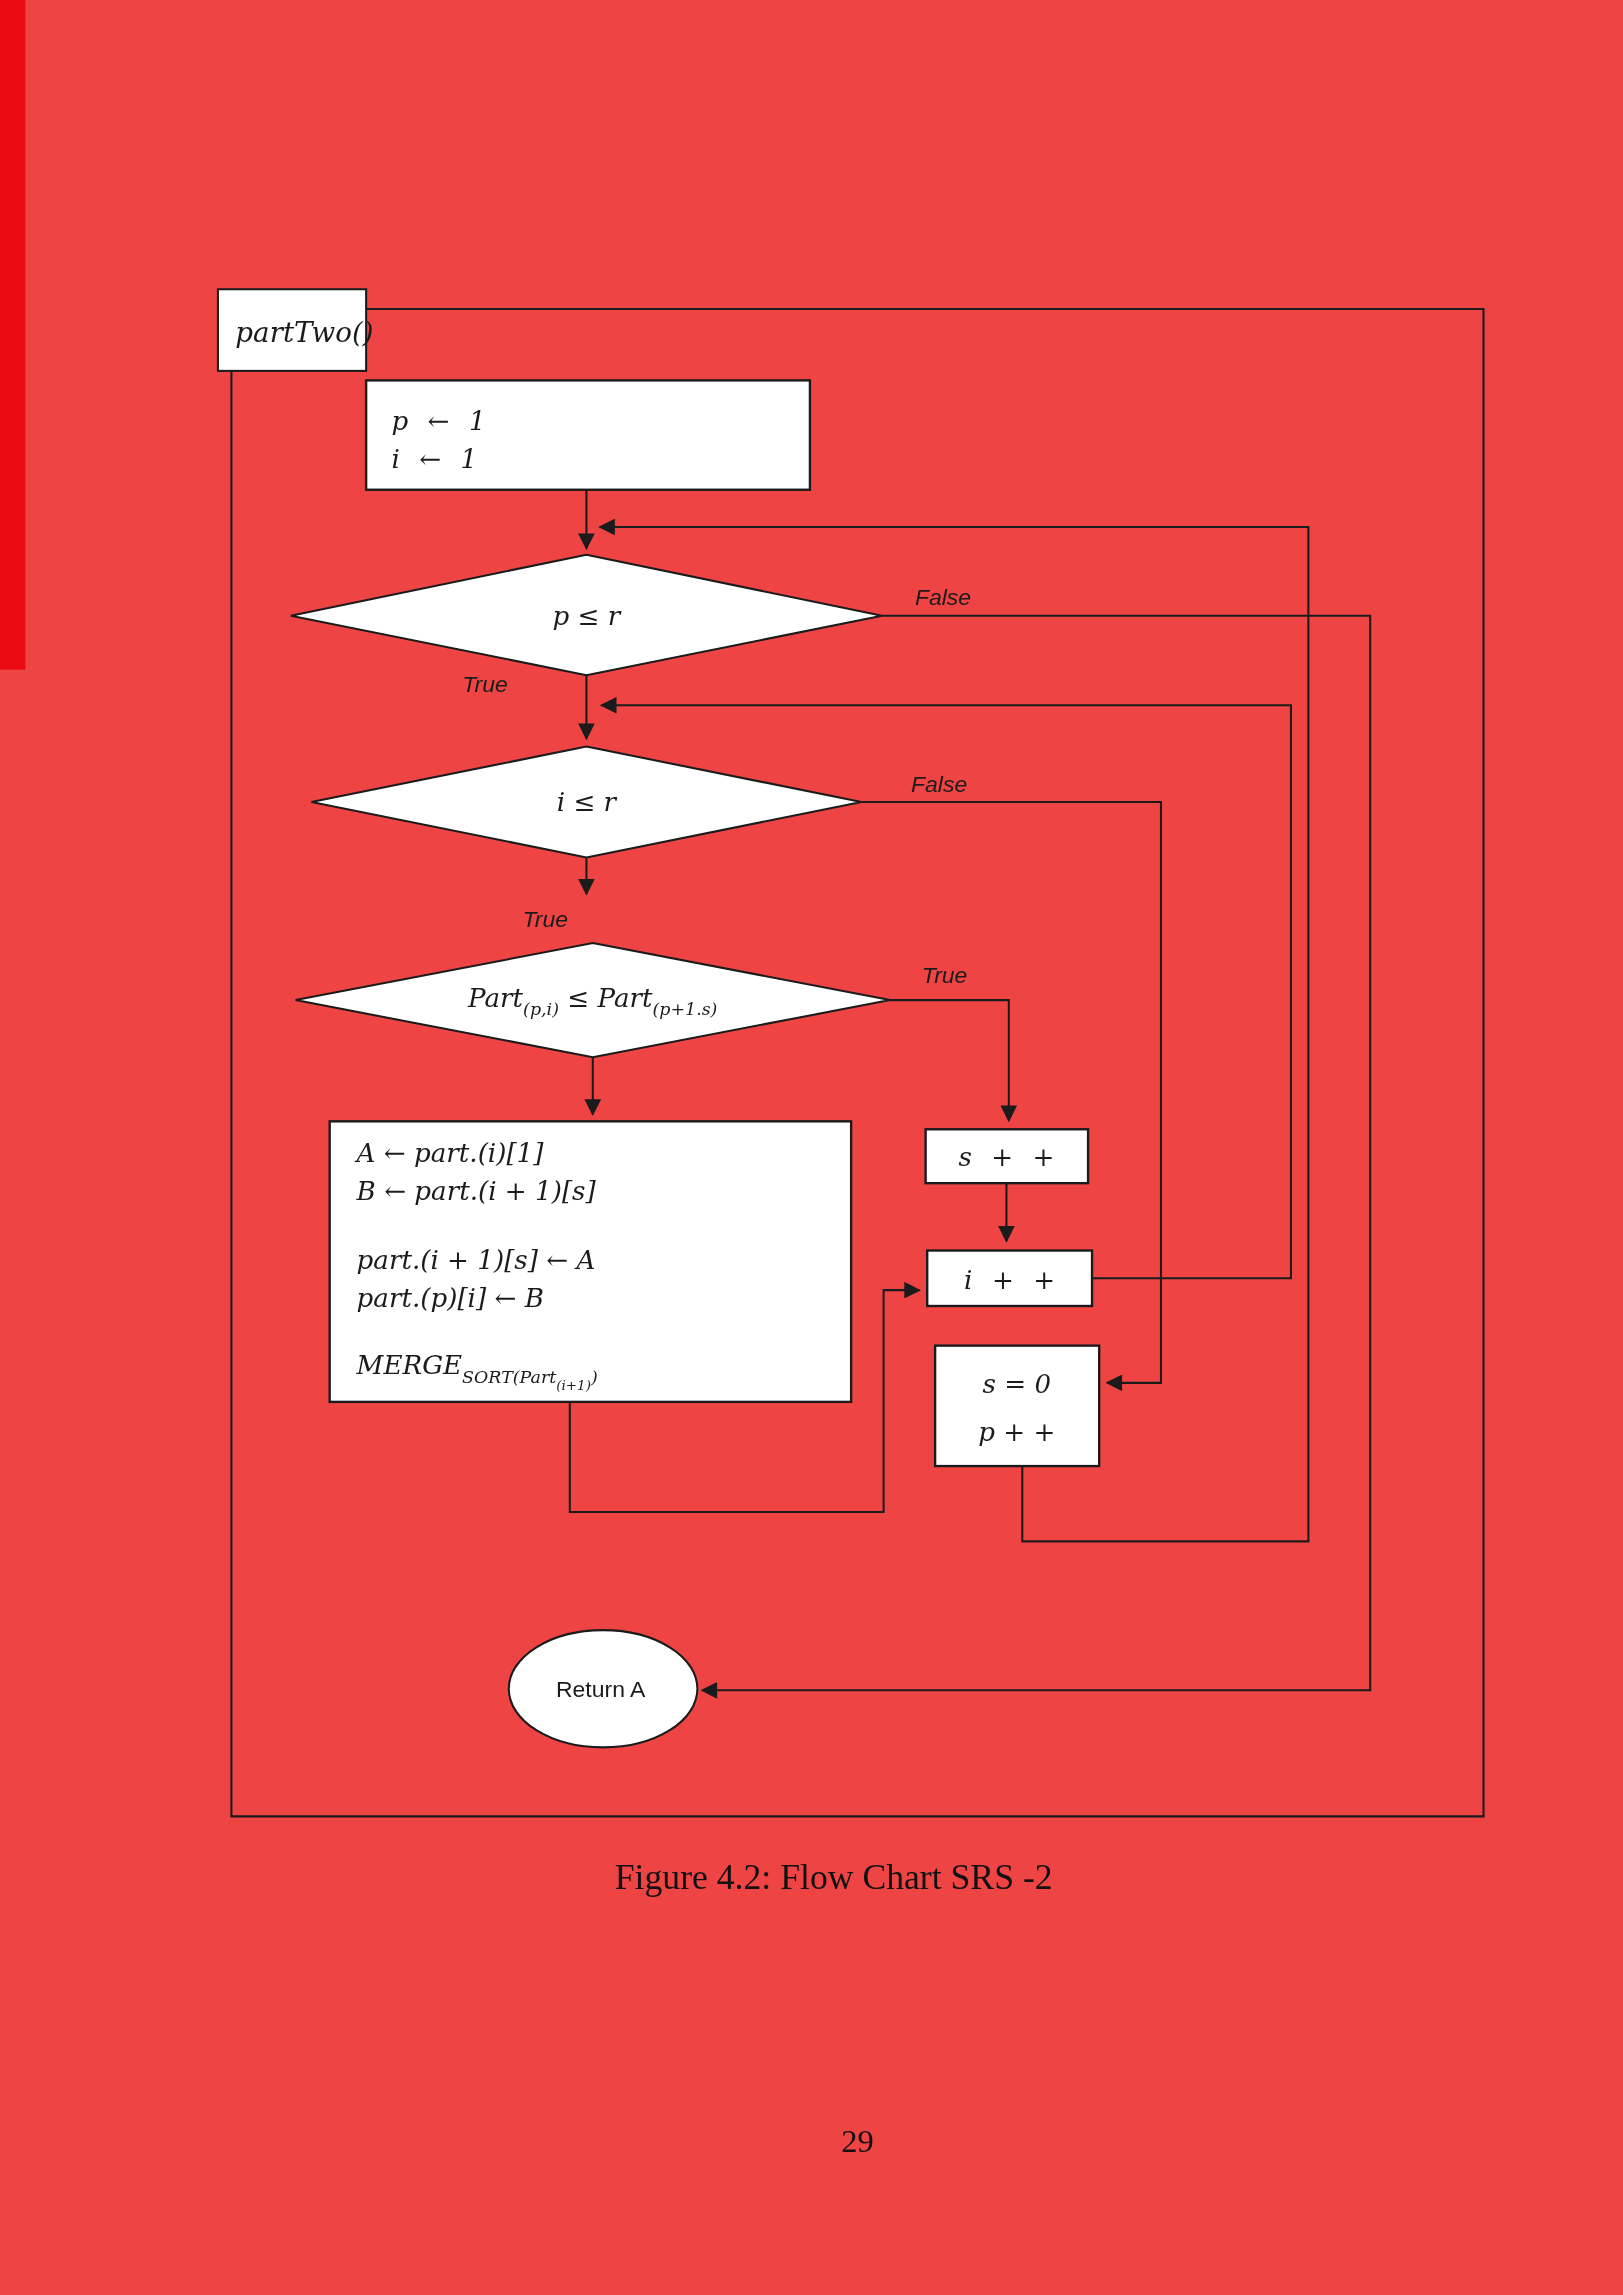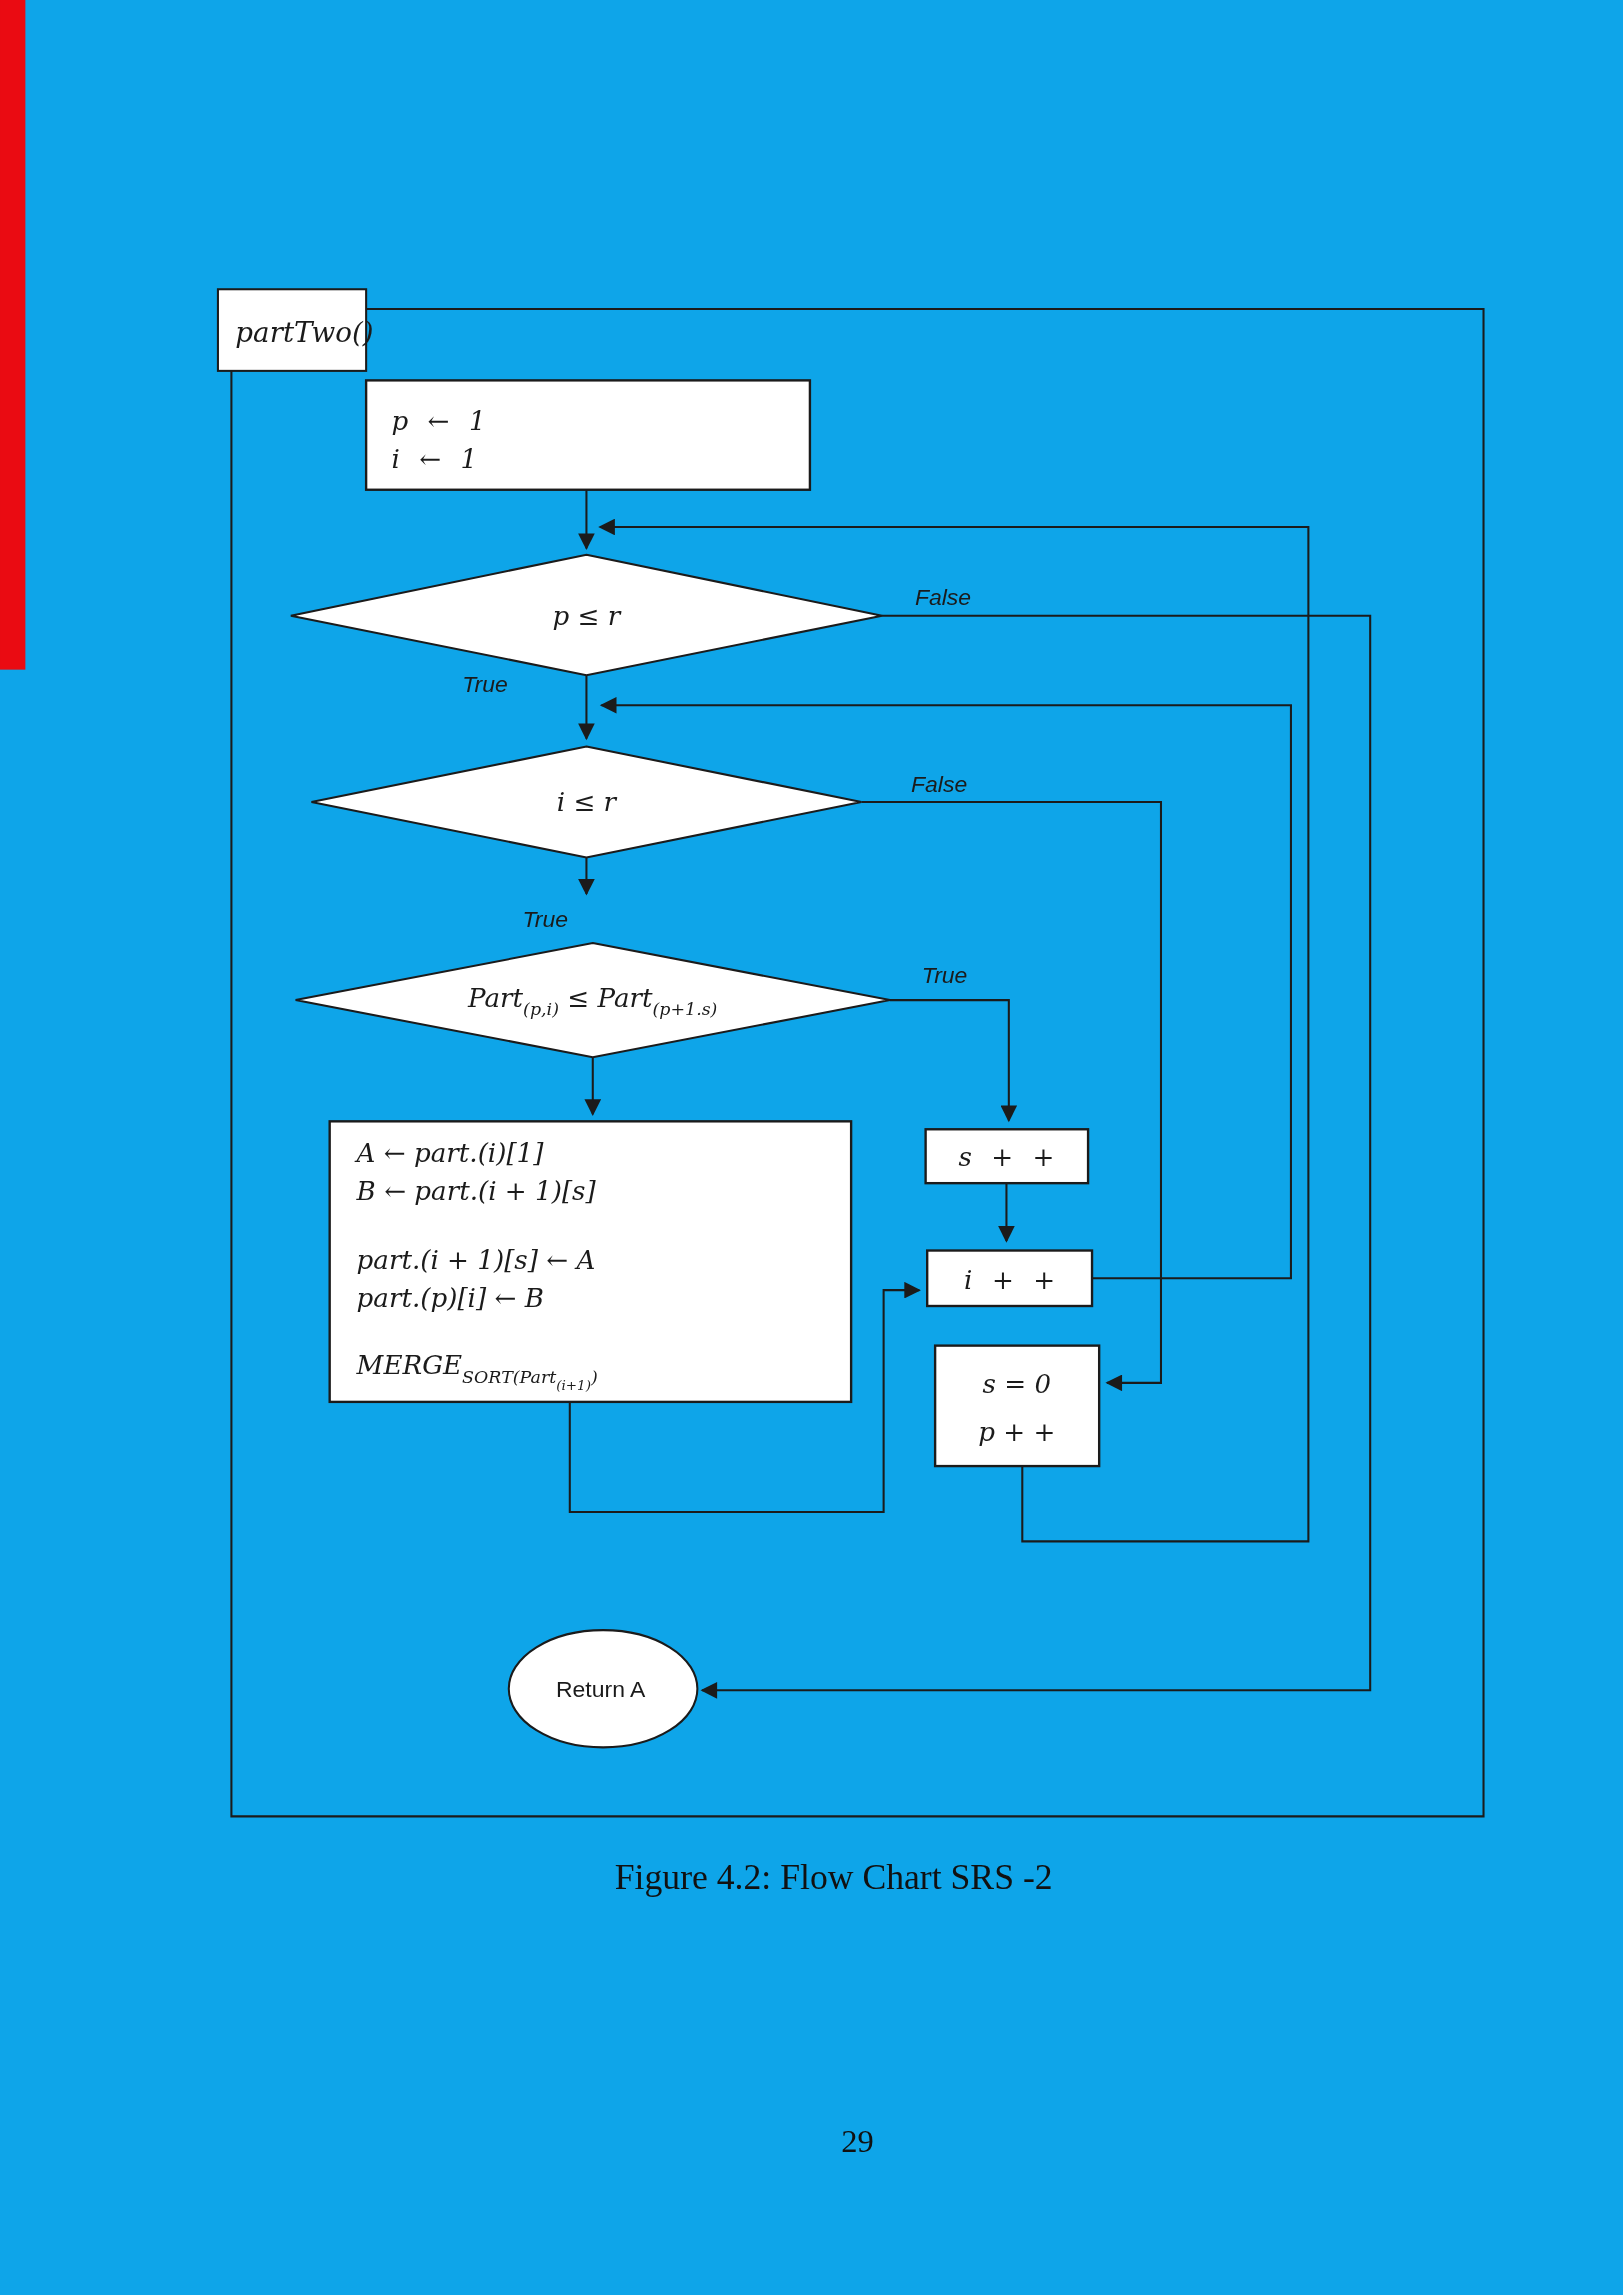--- a/index.html
+++ b/index.html
@@ -1,16 +1,16 @@
 <!DOCTYPE html>
 <html style="font-size:12.7px"><head>
 <meta charset="utf-8">
 <style>
   html,body{margin:0;padding:0;background:#ffffff;}
-  .page{position:relative;width:1623px;height:2295px;background:#0ea5e9;overflow:hidden;}
+  .page{position:relative;width:1623px;height:2295px;background:#ef4444;overflow:hidden;}
   svg{display:block;}
   .shape{fill:#ffffff;stroke:#1b1b1b;stroke-width:3px;}
   .thin{stroke-width:2.6px;}
   .conn{fill:none;stroke:#1b1b1b;stroke-width:2.6px;}
   .math{font-family:"DejaVu Serif",serif;font-style:italic;font-size:33px;fill:#1b1b1b;}
   .math-sm{font-size:22px;}
   .math-xs{font-size:17px;}
   .ws-wide{word-spacing:14px;}
   .lbl{font-family:"Liberation Sans",sans-serif;font-style:italic;font-size:29px;fill:#1b1b1b;}
   .plain{font-family:"Liberation Sans",sans-serif;font-size:29px;fill:#1b1b1b;}

